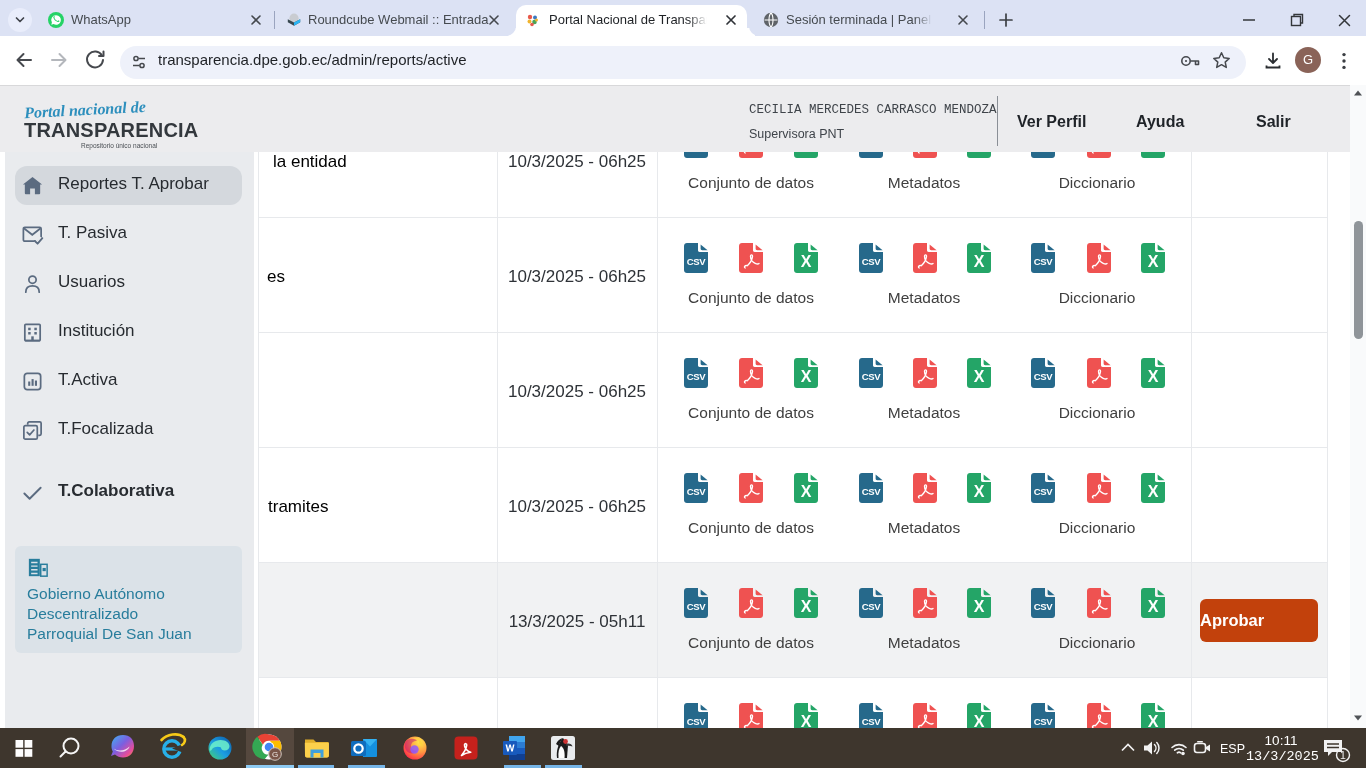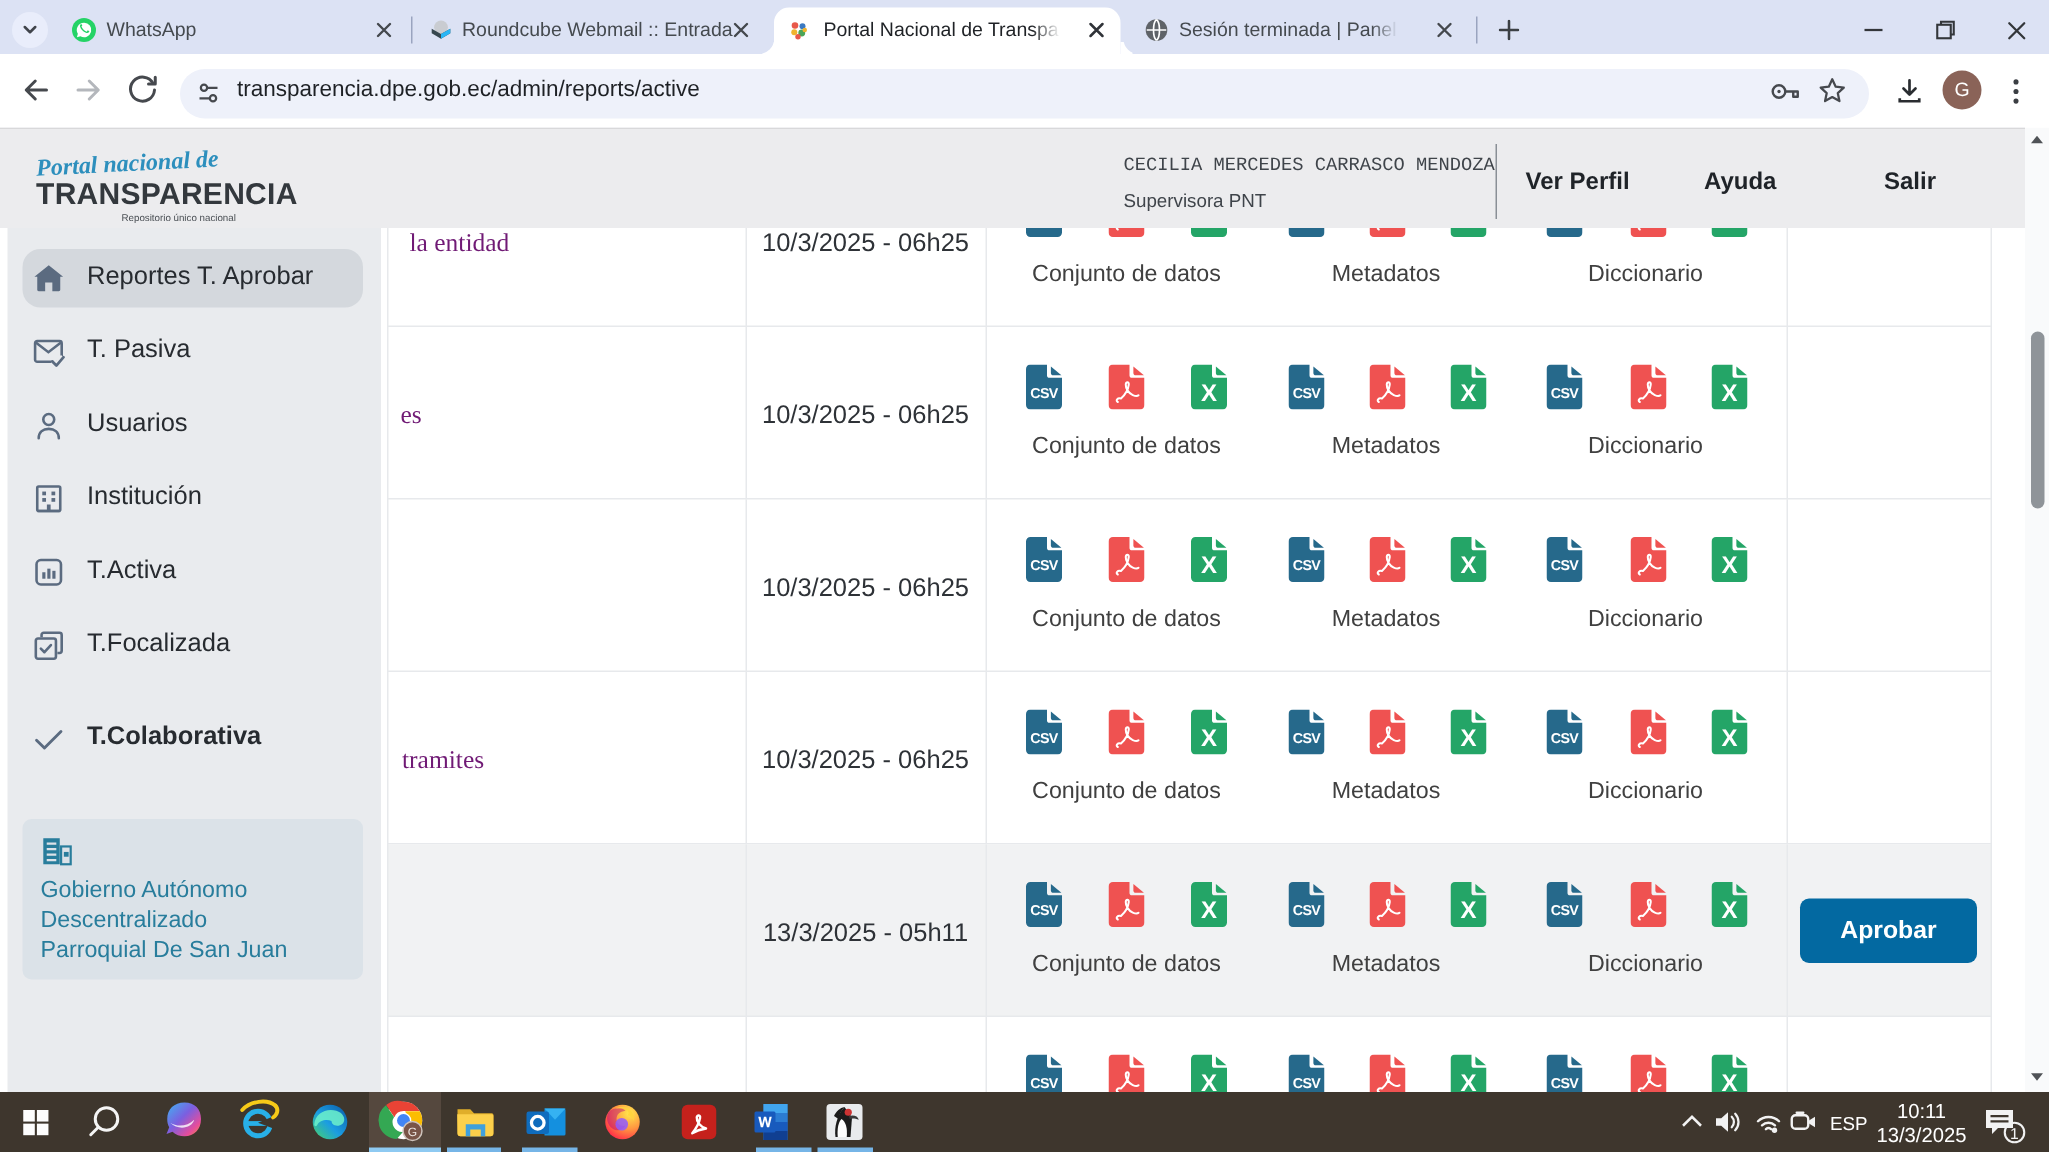--- a/index.html
+++ b/index.html
@@ -19,21 +19,21 @@
 
   
   #page { position:absolute; left:0; top:85px; width:1366px; height:643px; background:#ffffff; overflow:hidden; }
   #pheader { position:absolute; left:0; top:0; width:1350px; height:67px; background:#ececee; z-index:30; border-top:1px solid #d8d8da;}
   #sidebar { position:absolute; left:5px; top:67px; width:249px; height:576px; background:#e9ebee; z-index:20; }
   .mi { position:absolute; left:0; width:249px; height:40px; }
   .mi .mico { position:absolute; left:16px; top:9px; width:23px; height:23px; }
   .mi .mtxt { position:absolute; left:53px; top:9px; font-size:17px; color:#272b30; }
   #rows { position:absolute; left:258px; top:18px; width:1070px; height:700px; z-index:1; }
   .row { position:absolute; left:0; width:1070px; height:115px; border-bottom:1px solid #e7e9ec; }
-  .c1t { position:absolute; font-size:17px; color:#701a75; top:49px;font-family:Liberation Serif, serif; }
+  .c1t { position:absolute; font-size:17px; color:#000000; top:49px; }
   .dt  { position:absolute; left:239px; width:160px; top:49px; text-align:center; font-size:17px; color:#2e3237; }
   .lbl { position:absolute; top:71px; font-size:15.5px; color:#404040; text-align:center; }
   .fic { position:absolute; top:25px; width:24px; height:30px; }
   .vline { position:absolute; top:0; width:1px; height:115px; background:#e7e9ec; }
   #scrollbar { position:absolute; left:1350px; top:0; width:16px; height:643px; background:#f9fafb; z-index:40; }
 
   
   #taskbar { position:absolute; left:0; top:728px; width:1366px; height:40px; background:#3e362d; }
   .tbi { position:absolute; top:0; width:48px; height:40px; }
   .tbu { position:absolute; top:37px; height:3px; background:#76b5e7; }
@@ -349,21 +349,21 @@
           </svg>
           <svg class="fic" style="left:829px">
             <use href="#f-pdf"></use>
           </svg>
           <svg class="fic" style="left:883px">
             <use href="#f-xls"></use>
           </svg>
         <div class="lbl" style="left:393px;width:200px;">Conjunto de datos</div>
         <div class="lbl" style="left:566px;width:200px;">Metadatos</div>
         <div class="lbl" style="left:739px;width:200px;">Diccionario</div>
-        <div class="abs" style="left:942px;top:36px;width:118px;height:43px;background:#0369a1;border-radius:6px;color:#fff;font-size:16.5px;font-weight:bold;text-align:center;line-height:43px;">Aprobar</div>
+        <div class="abs" style="left:942px;top:36px;width:118px;height:43px;background:#c2410c;border-radius:6px;color:#fff;font-size:16.5px;font-weight:bold;text-align:left;line-height:43px;">Aprobar</div>
         <div class="vline" style="left:239px"></div>
           <div class="vline" style="left:399px"></div>
           <div class="vline" style="left:933px"></div>
       </div>
       <div class="row" style="top:575px;border-bottom:none;">
         <svg class="fic" style="left:426px">
             <use href="#f-csv"></use>
           </svg>
           <svg class="fic" style="left:481px">
             <use href="#f-pdf"></use>
@@ -626,21 +626,21 @@
         <path d="M3,7.5 a10,10 0 0 1 14,0 M5.7,10.2 a6.2,6.2 0 0 1 8.6,0 M8.3,12.8 a2.6,2.6 0 0 1 3.4,0" fill="none" stroke="#f2f2f2" stroke-width="1.6" stroke-linecap="round"></path>
         <circle cx="14" cy="13.5" r="1.8" fill="#f2f2f2"></circle>
       </svg>
     <svg class="abs" style="left:1193px;top:12px" width="19" height="16" viewBox="0 0 19 16">
         <rect x="1.5" y="3.5" width="11" height="9" rx="2.5" fill="none" stroke="#f2f2f2" stroke-width="1.6"></rect>
         <path d="M13,7 l4,-2.5 v7 l-4,-2.5 Z" fill="#f2f2f2"></path>
         <rect x="4" y="1" width="6" height="1.6" rx="0.8" fill="#f2f2f2"></rect>
       </svg>
     <div class="trayt" style="left:1220px;top:14px;font-size:12.5px;">ESP</div>
     <div class="trayt" style="left:1246px;top:5px;width:70px;text-align:center;font-size:13.5px;">10:11</div>
-    <div class="trayt" style="left:1246px;top:21px;width:70px;text-align:center;font-size:13.5px;">13/3/2025</div>
+    <div class="trayt" style="left:1246px;top:21px;width:70px;text-align:center;font-size:13.5px;font-family:Liberation Mono, monospace;">13/3/2025</div>
     <svg class="abs" style="left:1322px;top:10px" width="30" height="26" viewBox="0 0 30 26">
         <path d="M2,2 h18 v12 h-10 l-4,4 v-4 h-4 Z" fill="#f2f2f2"></path>
         <g stroke="#3e362d" stroke-width="1.5">
           <path d="M5,6 h12 M5,9.5 h12"></path>
         </g>
         <circle cx="21" cy="17" r="6.5" fill="none" stroke="#f2f2f2" stroke-width="1.4"></circle>
         <text x="21" y="21" font-size="10.5" fill="#f2f2f2" text-anchor="middle" font-family="Liberation Sans,sans-serif">1</text>
       </svg>
   </div>
 </div>

